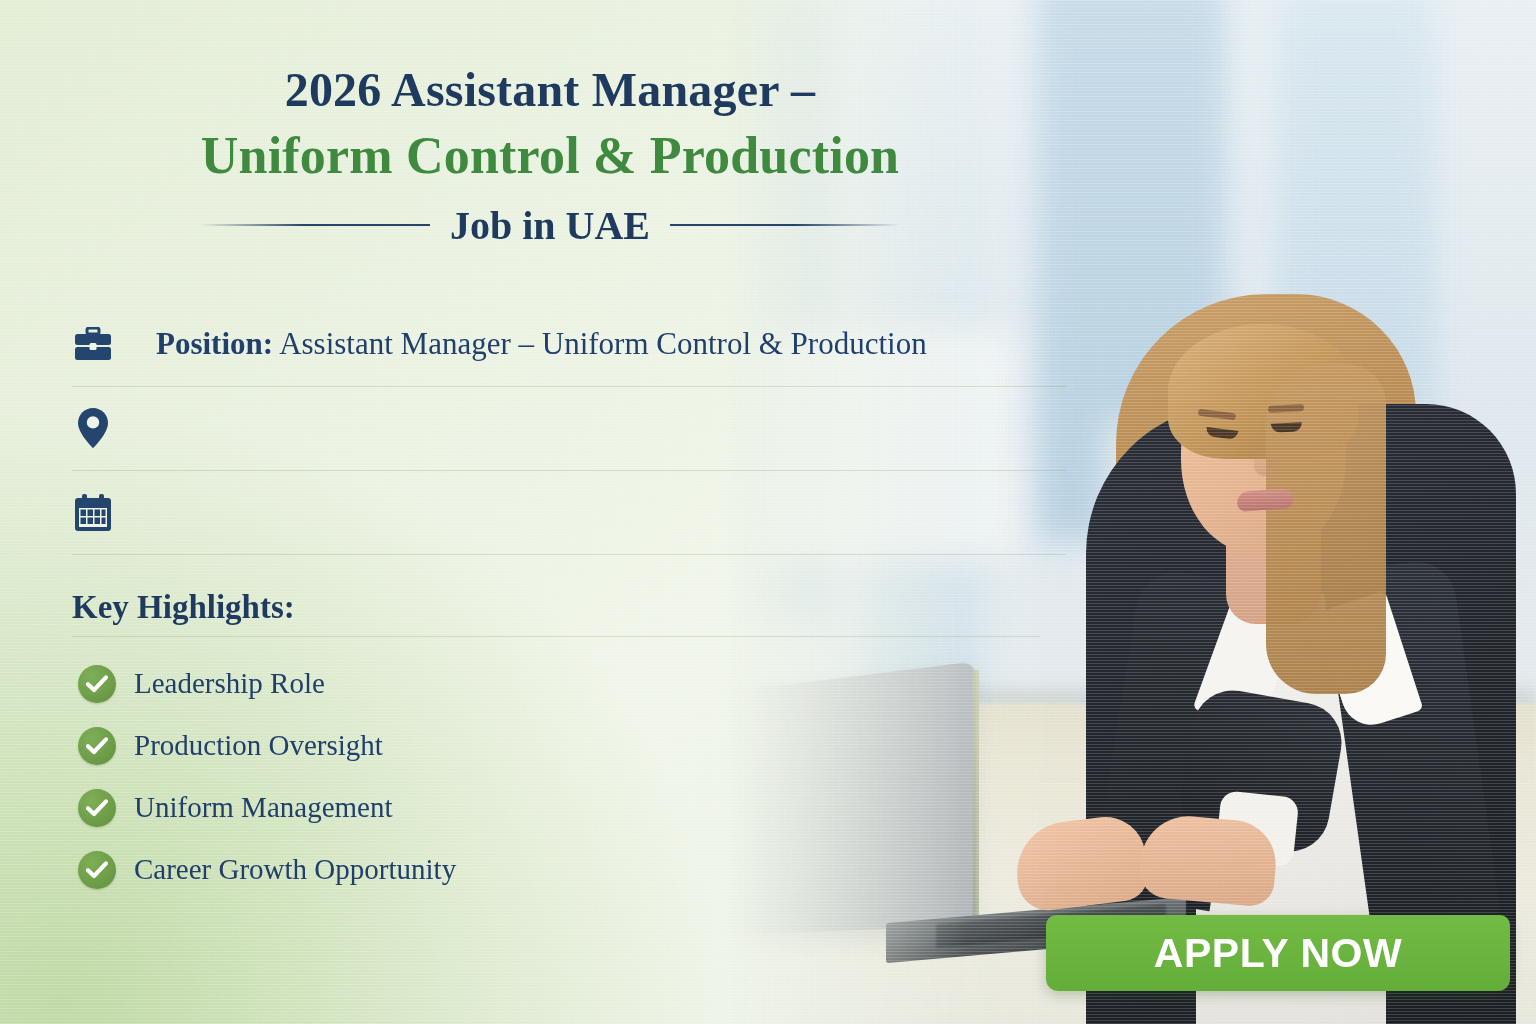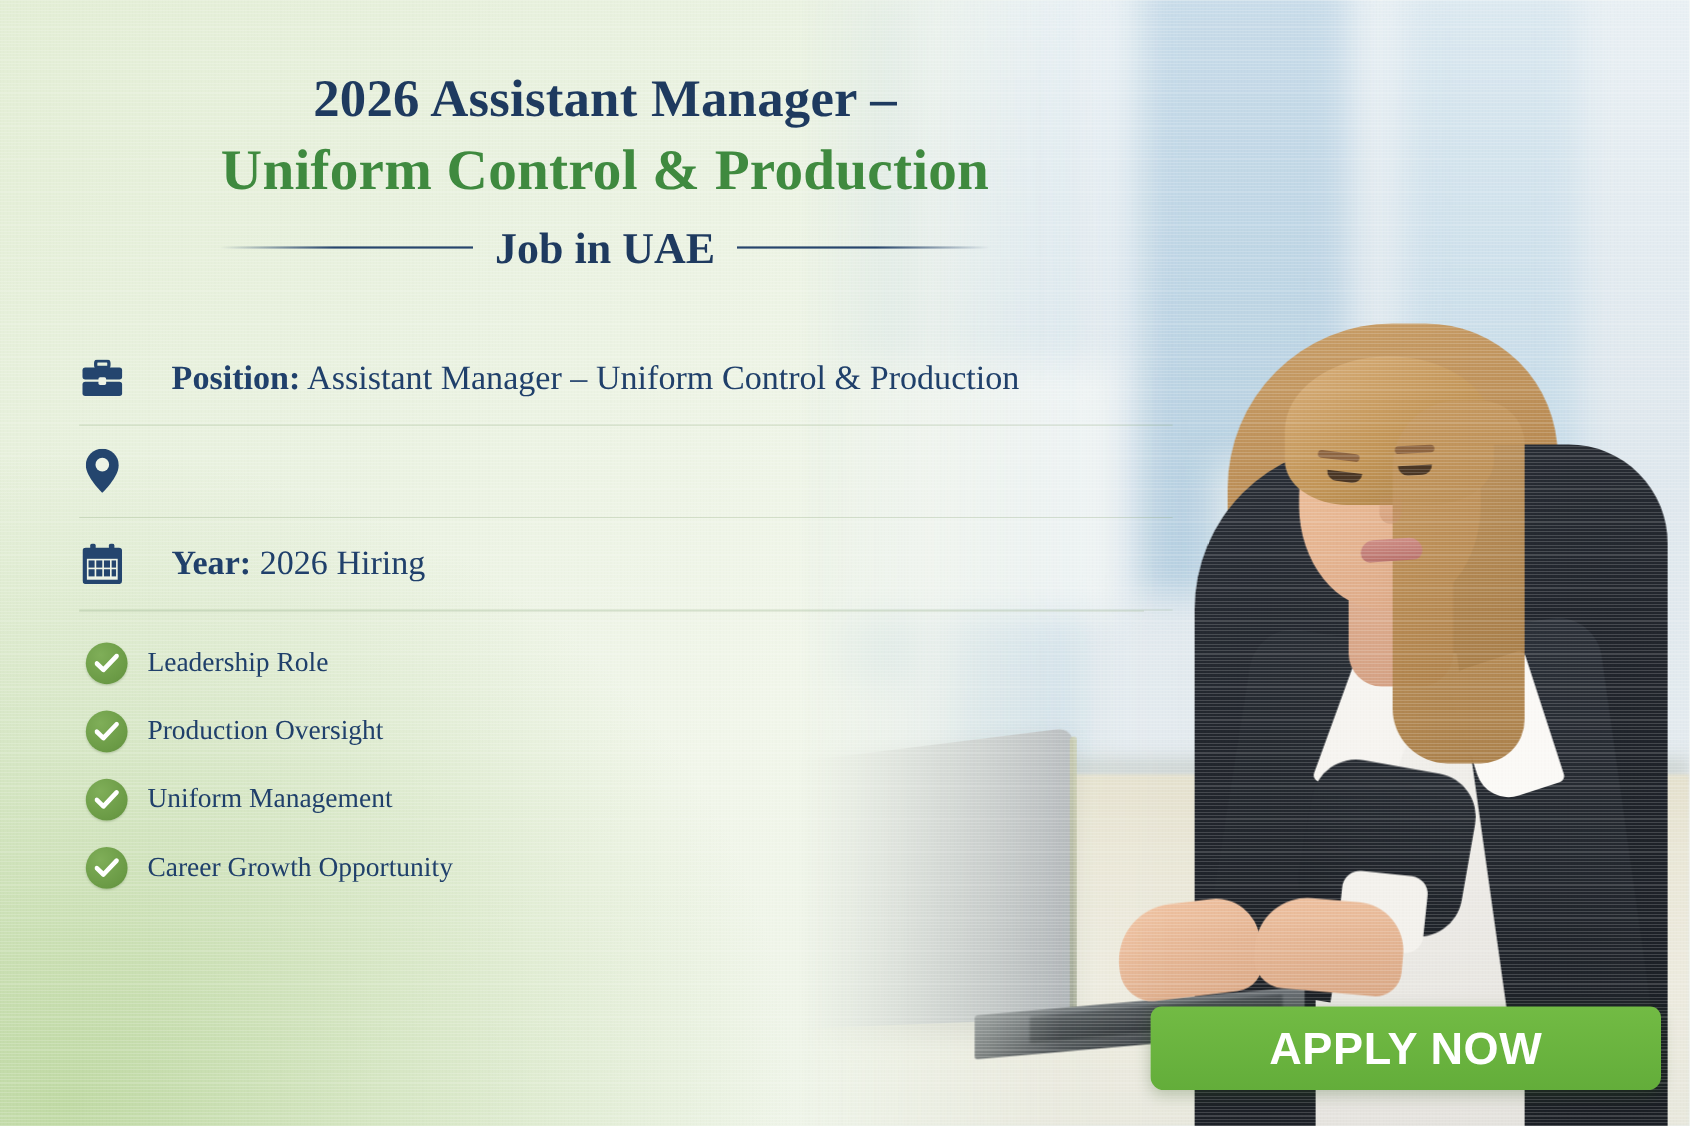--- a/index.html
+++ b/index.html
@@ -199,21 +199,21 @@
   .hl-rule { height:1px; margin:0 60px 0 72px; background:rgba(141,170,126,.30); }
   .hl-list { margin:16px 0 0 78px; }
   .hl-item { display:flex; align-items:center; gap:18px; height:62px; }
   .check {
     width:38px; min-width:38px; height:38px; border-radius:50%;
     background:radial-gradient(circle at 35% 30%, #7fae58, #6a9a45 70%, #5f8c3d 100%);
     display:flex; align-items:center; justify-content:center;
     box-shadow:0 1px 2px rgba(60,90,40,.25);
   }
   .check svg { display:block; }
-  .hl-label { font-family:"Liberation Serif", serif; font-size:25px; color:#20406b;text-align:right; }
+  .hl-label { font-family:"Liberation Serif", serif; font-size:29px; color:#20406b;text-align:right; }
 
   
   .apply-btn {
     position:absolute; left:1046px; top:915px; width:464px; height:76px;
     background:linear-gradient(180deg,#72bb44 0%, #63ad3a 100%);
     border-radius:10px 10px 12px 12px;
     display:flex; align-items:center; justify-content:center;
     box-shadow:0 4px 14px rgba(40,80,20,.26);
     border:none; cursor:pointer;
   }
@@ -326,27 +326,24 @@
               <rect x="12.5" y="15.5" width="5.5" height="6.5"></rect>
               <rect x="19.5" y="15.5" width="5.5" height="6.5"></rect>
               <rect x="26.5" y="15.5" width="4" height="6.5"></rect>
               <rect x="5.5" y="23.5" width="5.5" height="6.5"></rect>
               <rect x="12.5" y="23.5" width="5.5" height="6.5"></rect>
               <rect x="19.5" y="23.5" width="5.5" height="6.5"></rect>
               <rect x="26.5" y="23.5" width="4" height="6.5"></rect>
             </g>
           </svg>
         </span>
-        <div class="info-text">
-          <b>Year:</b>
-          <span>2026 Hiring</span>
-        </div>
       </div>
     </div>
 
+    <div class="hl-head">Key Highlights:</div>
     <div class="hl-rule"></div>
 
     <div class="hl-list">
       <div class="hl-item">
         <span class="check">
           <svg width="22" height="18" viewBox="0 0 22 18">
               <path d="M2 9.2 L8 15 L20 2.4" fill="none" stroke="#fff" stroke-width="4.2" stroke-linecap="round" stroke-linejoin="round"></path>
             </svg>
         </span>
         <span class="hl-label">Leadership Role</span>

